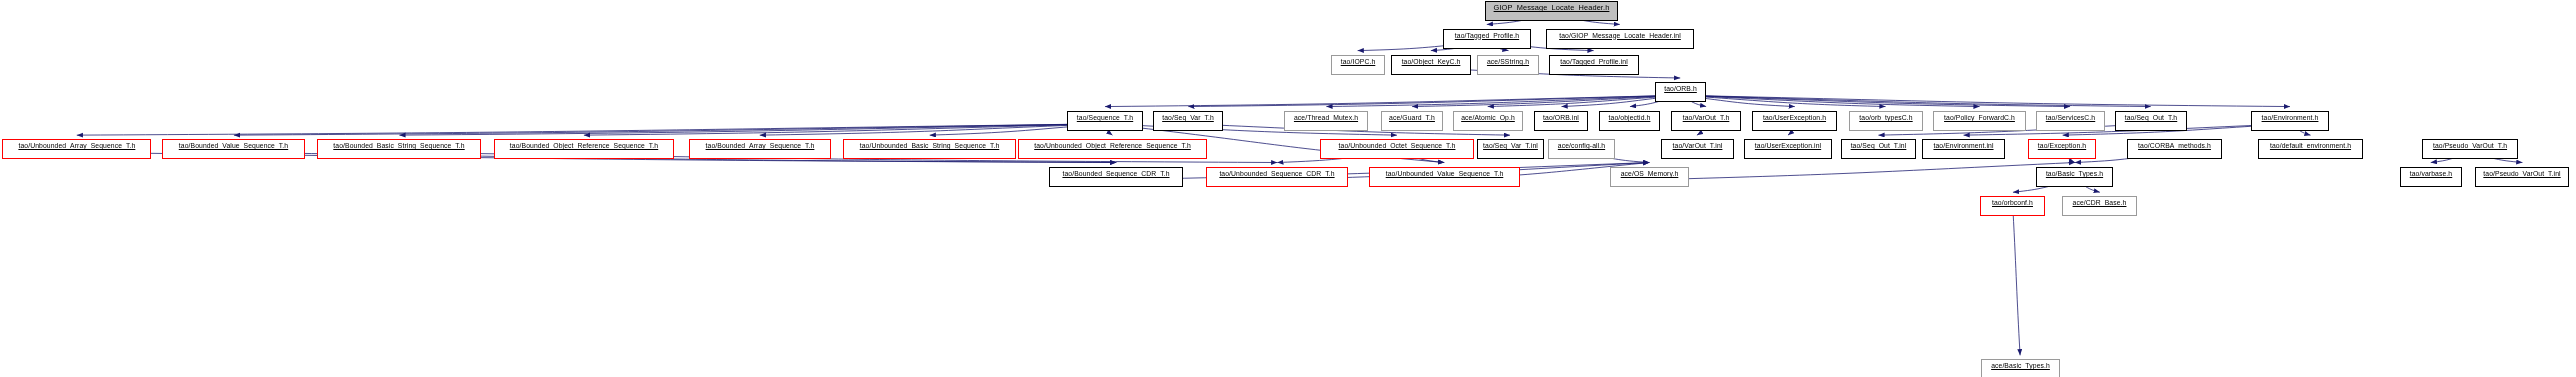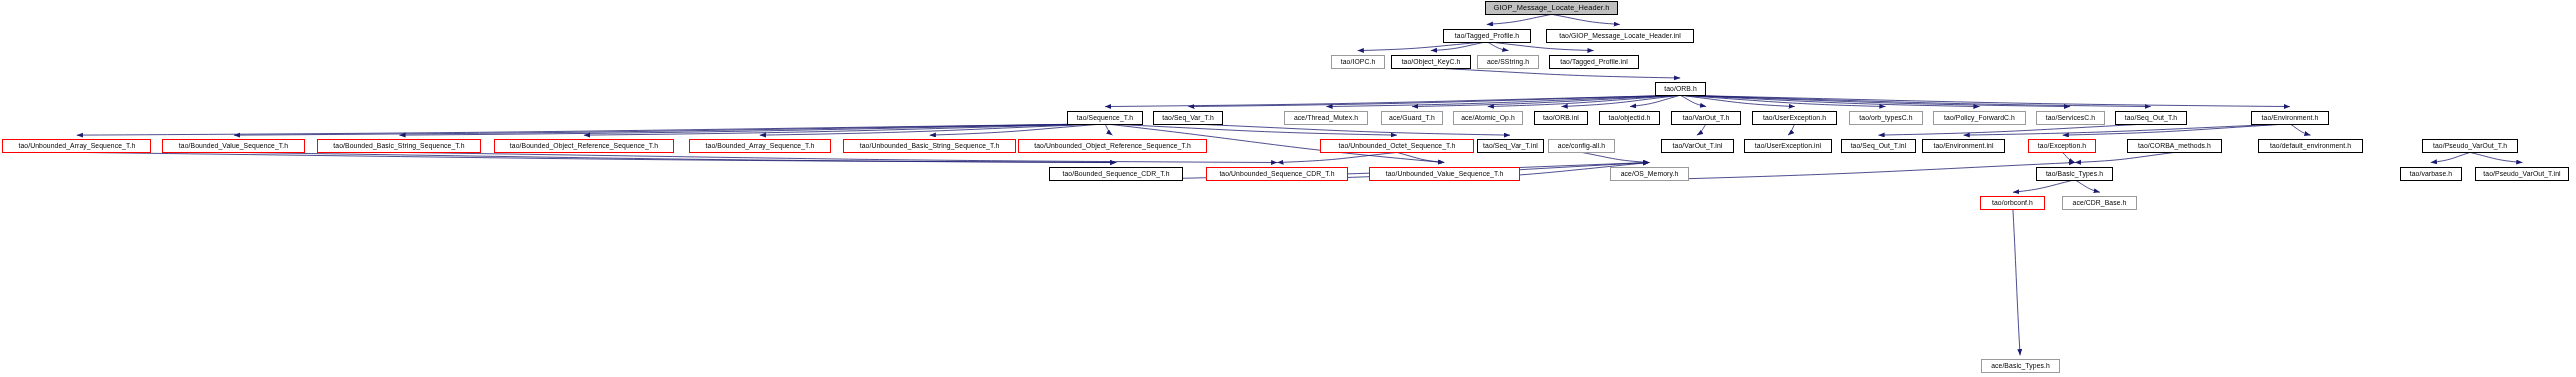--- a/index.html
+++ b/index.html
@@ -20,30 +20,31 @@
     position: absolute;
     left: 0;
     top: 0;
     width: 2576px;
     height: 378px;
     pointer-events: none;
   }
   .node {
     position: absolute;
     box-sizing: border-box;
-    height: 14px;
+    height: 20px;
     line-height: 12px;
     text-align: center;
     white-space: nowrap;
     font-size: 6.8px;
     color: #000000;
     background: #ffffff;
     border: 0.6px solid #808080;
     padding: 0 2.4px;
     letter-spacing: 0.1px;
+    text-decoration: underline;
   }
   .node.black  { border-color: #000000; }
   .node.red    { border-color: #ff0000; }
   .node.gray   { border-color: #9a9a9a; }
   .node.root   { border-color: #000000; background: #bfbfbf; font-size: 7.4px; }
 </style>
 </head>
 <body>
 
 <div id="graph">

